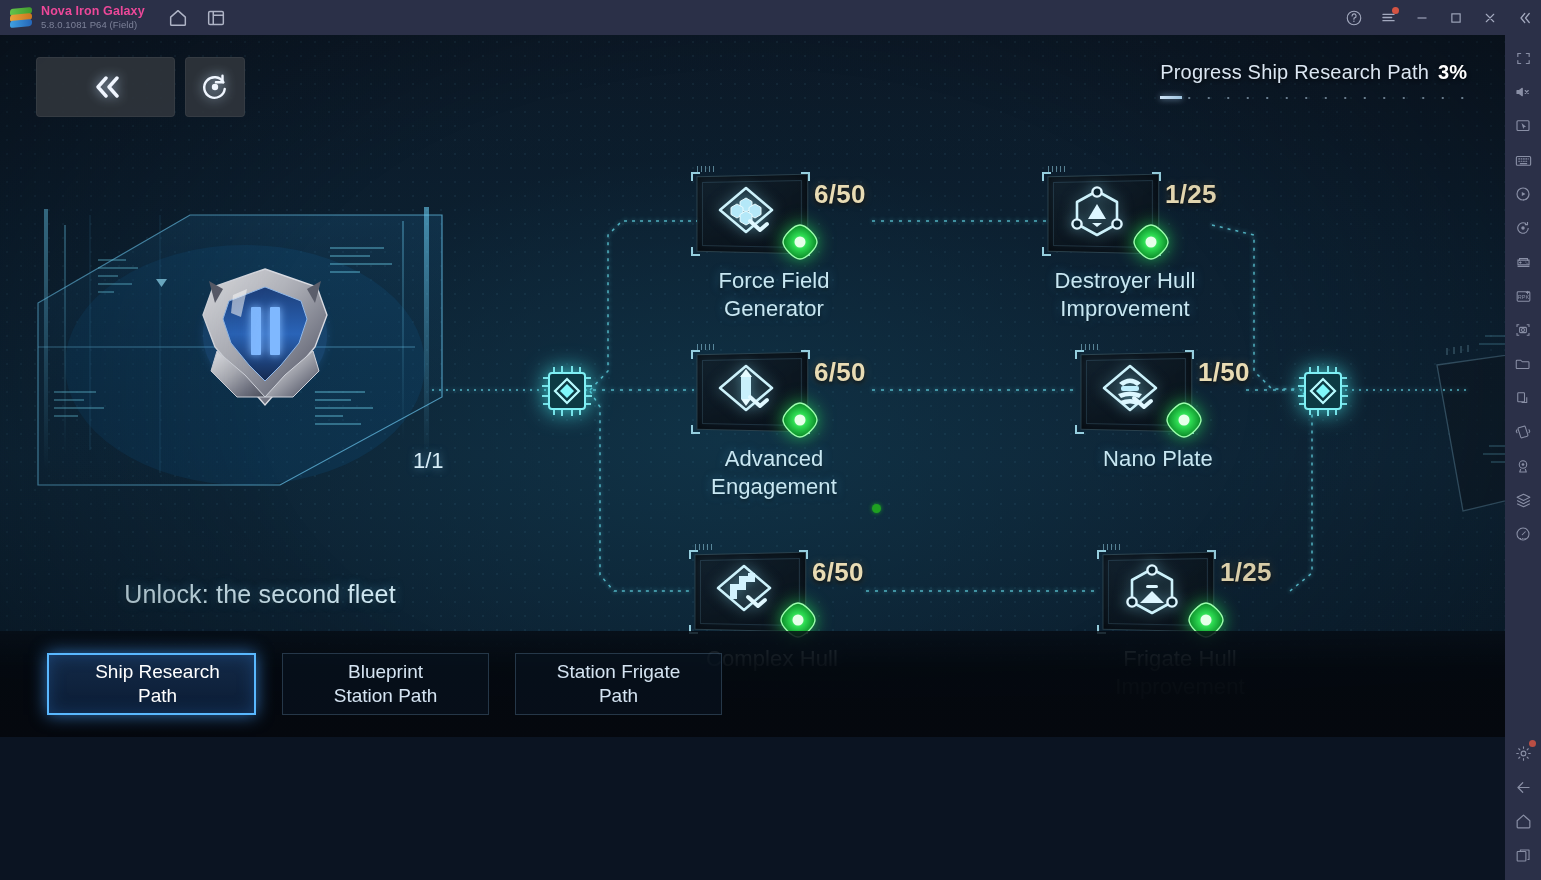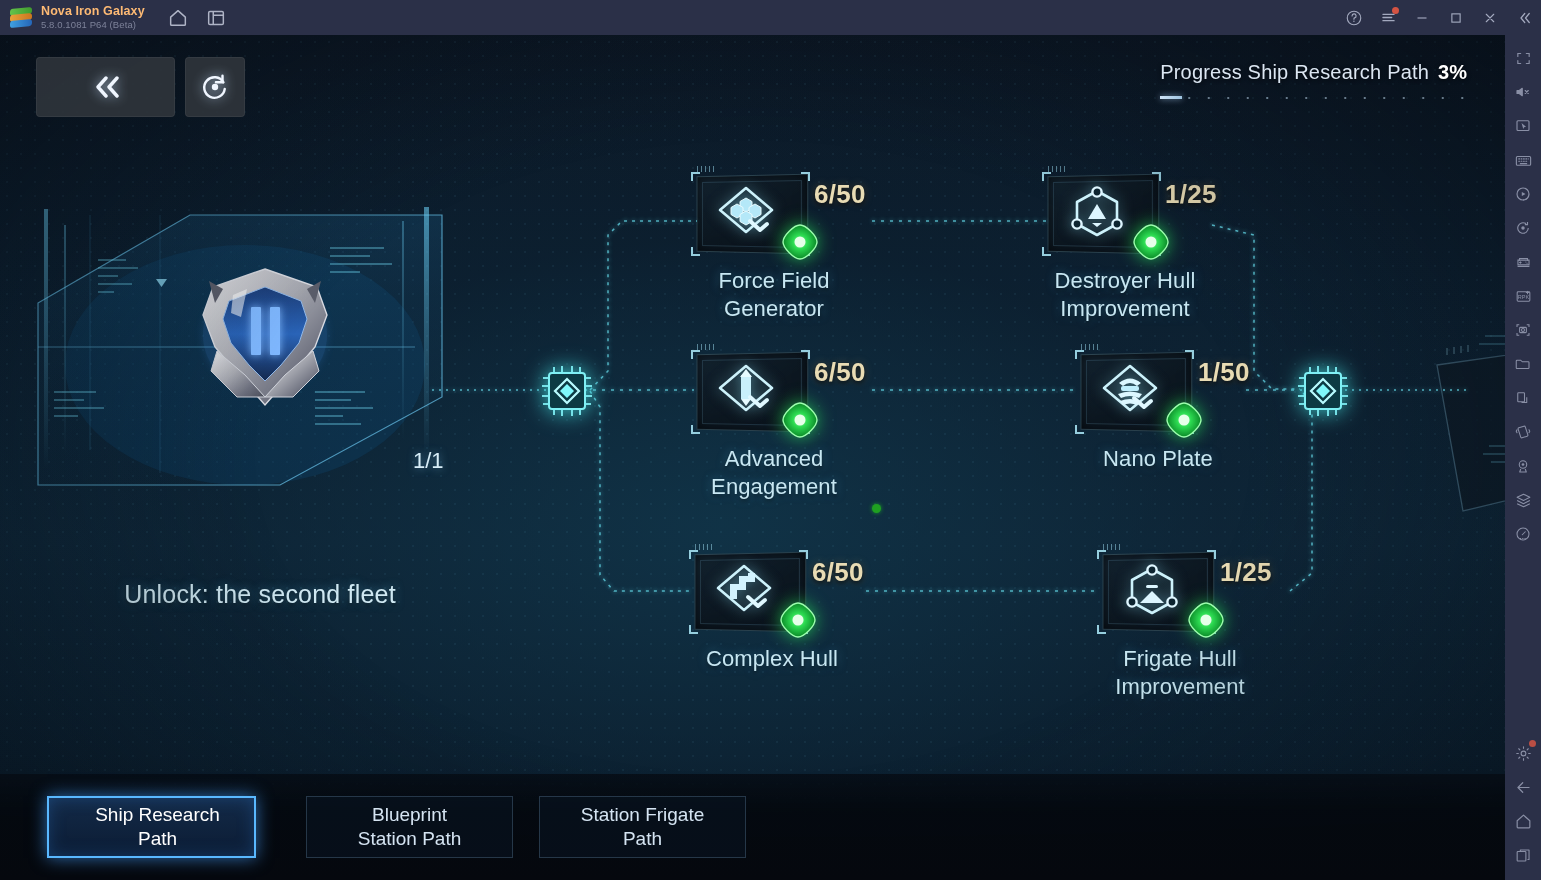--- a/index.html
+++ b/index.html
@@ -13,42 +13,42 @@
   .bs-titlebar {
     position:absolute; left:0; top:0; width:1541px; height:35px;
     background:#2b3048; display:flex; align-items:center; z-index:60;
   }
   .bs-logo { width:22px; height:22px; margin-left:10px; margin-right:9px; position:relative; flex:0 0 auto;}
   .bs-logo i { position:absolute; left:0; width:22px; height:7px; border-radius:3px; display:block;}
   .bs-logo i:nth-child(1){ top:1px;  background:linear-gradient(90deg,#64c34b,#3f9b2e); transform:skewY(-6deg);}
   .bs-logo i:nth-child(2){ top:7px;  background:linear-gradient(90deg,#e8a13a,#c9761f); transform:skewY(-6deg);}
   .bs-logo i:nth-child(3){ top:13px; background:linear-gradient(90deg,#3fa0e0,#2566b8); transform:skewY(-6deg);}
   .bs-apptitle { display:flex; flex-direction:column; justify-content:center; line-height:1.05; }
-  .bs-apptitle .nm { font-size:12.5px; color:#fdba74; font-weight:700; letter-spacing:.1px; }
+  .bs-apptitle .nm { font-size:12.5px; color:#ec4899; font-weight:700; letter-spacing:.1px; }
   .bs-apptitle .vr { font-size:9.5px; color:#7d8299; margin-top:2px; letter-spacing:.1px; }
   .bs-tbicons { display:flex; align-items:center; margin-left:22px; gap:16px; }
   .bs-tbicons .ti { width:22px; height:22px; opacity:.82; cursor:pointer; }
   .bs-right { margin-left:auto; display:flex; align-items:center; gap:0px; height:35px; }
   .bs-right .wbtn { width:34px; height:35px; display:flex; align-items:center; justify-content:center;
     cursor:pointer; opacity:.85; position:relative; }
   .reddot { position:absolute; width:7px; height:7px; border-radius:50%; background:#f25a43; top:7px; right:6px; }
 
   
   .bs-sidebar {
     position:absolute; right:0; top:35px; width:36px; height:845px;
     background:#2b3048; display:flex; flex-direction:column; align-items:center;
     padding-top:8px; z-index:55;
   }
   .sb-ico { width:30px; height:30px; margin-bottom:4px; display:flex; align-items:center; justify-content:center;
     cursor:pointer; opacity:.72; position:relative; border-radius:4px; }
   .sb-spacer { flex:1 1 auto; }
 
   
   .game {
-    position:absolute; left:0; top:35px; width:1505px; height:845px; overflow:hidden;
+    position:absolute; left:0; top:35px; width:1505px; height:702px; overflow:hidden;
     background:
       radial-gradient(ellipse 900px 520px at 48% 58%, rgba(16,52,72,.85) 0%, rgba(10,30,45,.35) 55%, rgba(8,20,32,0) 100%),
       linear-gradient(180deg,#0c1724 0%, #0d2031 28%, #10293c 60%, #0d2233 85%, #0a1726 100%);
   }
   .dotgrid {
     position:absolute; inset:0;
     background-image:radial-gradient(circle, rgba(94,170,200,.15) 1px, transparent 1.3px);
     background-size:14px 14px; opacity:.55; pointer-events:none;
   }
   .vignette { position:absolute; inset:0; pointer-events:none;
@@ -130,37 +130,37 @@
   .tabbar { position:absolute; left:0; bottom:0; width:1505px; height:106px;
     background:linear-gradient(180deg, rgba(6,12,20,.82) 0%, rgba(4,9,15,.97) 35%, #05080e 100%);
     display:flex; align-items:center; padding-left:47px; gap:26px; z-index:25; }
   .tab { height:62px; min-width:200px; padding:0 16px; display:flex; align-items:center; justify-content:center;
     text-align:center; font-size:19px; line-height:1.25; color:#d5e4f2; cursor:pointer;
     background:rgba(10,20,34,.55); box-shadow:inset 0 0 0 1px rgba(120,160,195,.28); }
   .tab.active { background:linear-gradient(180deg, rgba(22,48,82,.85), rgba(12,30,56,.9));
     box-shadow:inset 0 0 0 2px #59b8ff, 0 0 16px rgba(70,160,255,.65), inset 0 0 18px rgba(50,130,220,.35);
     color:#ffffff;padding-left:28px; }
   .tab-w1 { width:209px; }
-  .tab-w2 { width:207px;margin-left:24px; }
+  .tab-w2 { width:207px; }
   .tab-w3 { width:207px; }
 </style>
 </head>
 <body>
 
 <div id="app">
 
   <div class="bs-titlebar">
     <div class="bs-logo">
         <i></i>
         <i></i>
         <i></i>
       </div>
     <div class="bs-apptitle">
       <div class="nm">Nova Iron Galaxy</div>
-      <div class="vr">5.8.0.1081 P64 (Beta)</div>
+      <div class="vr">5.8.0.1081 P64 (Field)</div>
     </div>
     <div class="bs-tbicons">
       <span class="ti">
         <svg viewBox="0 0 24 24" width="22" height="22" fill="none" stroke="#cdd2e2" stroke-width="1.6" stroke-linecap="round" stroke-linejoin="round">
             <path d="M4 11 12 4l8 7v8a1 1 0 0 1-1 1H5a1 1 0 0 1-1-1z"></path>
           </svg>
       </span>
       <span class="ti">
         <svg viewBox="0 0 24 24" width="22" height="22" fill="none" stroke="#cdd2e2" stroke-width="1.6" stroke-linejoin="round">
             <rect x="4" y="5" width="16" height="14" rx="1.4"></rect>

